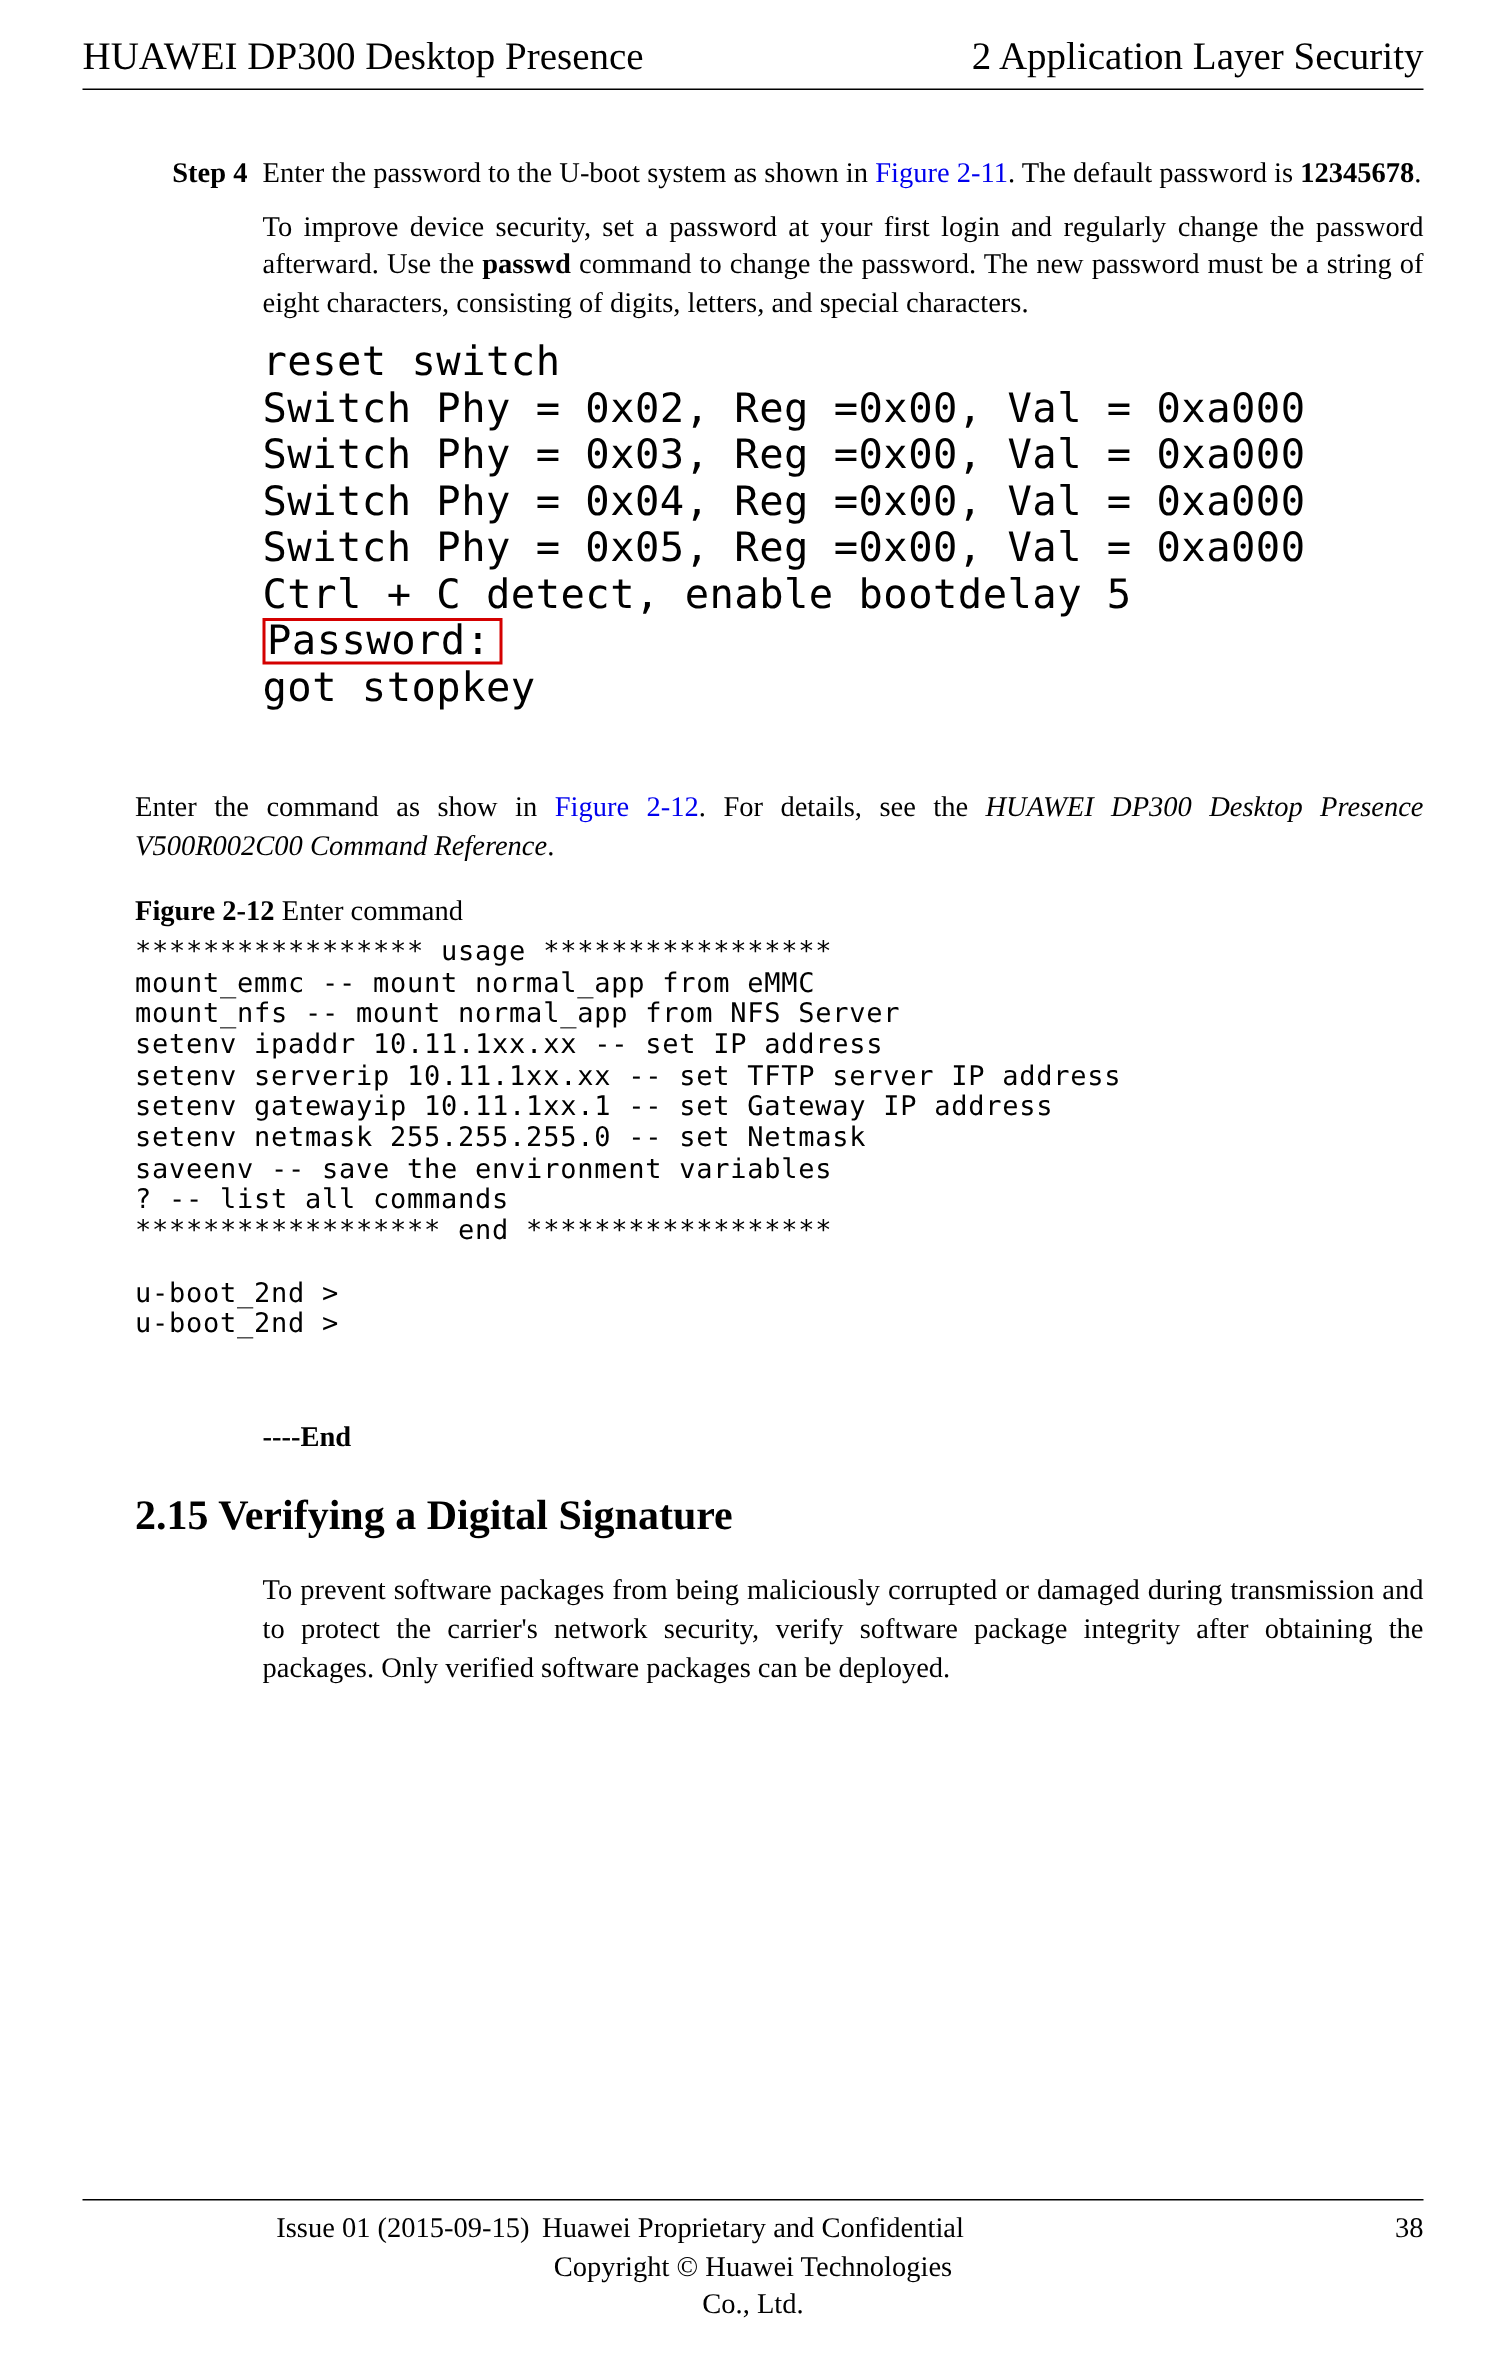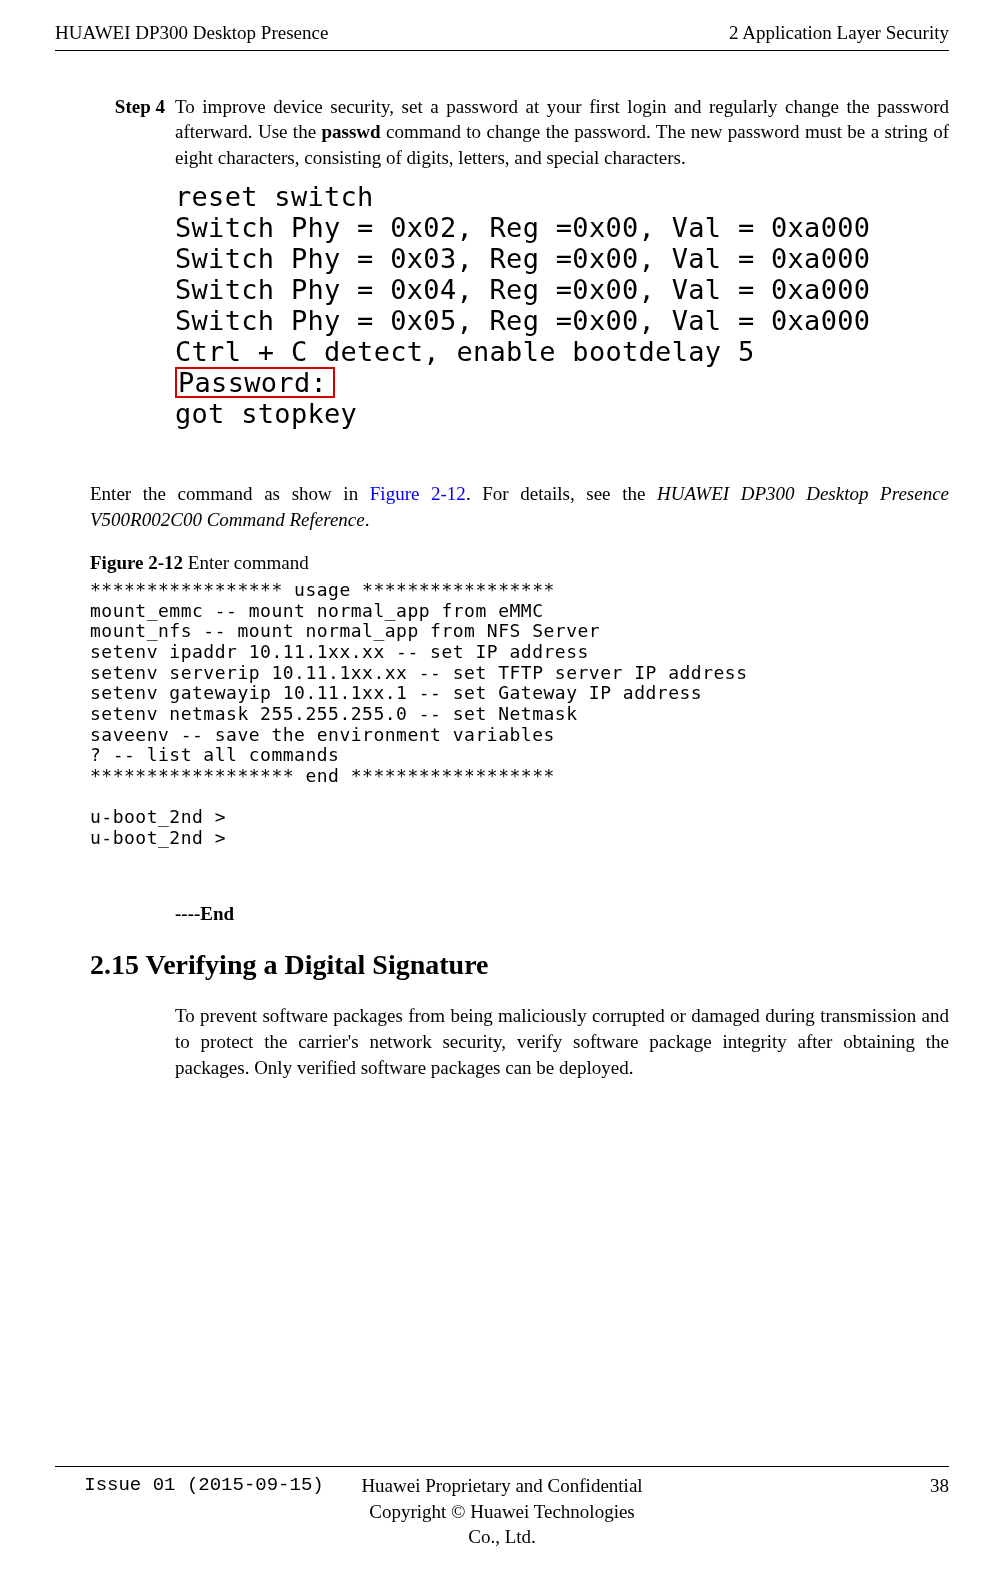--- a/index.html
+++ b/index.html
@@ -17,21 +17,21 @@
   .page {
     padding: 20px 55px 20px 55px;
     box-sizing: border-box;
     height: 100%;
     display: flex;
     flex-direction: column;
   }
   .header-row {
     display: flex;
     justify-content: space-between;
-    font-size: 19px;
+    font-size: 26px;
   }
   .header-left { text-align: left; }
   .header-right { text-align: right; }
   hr.rule {
     border: 0;
     border-top: 1.5px solid #000;
     margin: 4px 0 18px 0;
   }
   hr.bottom-rule {
     border: 0;
@@ -98,21 +98,21 @@
   .section-body {
     margin-left: 85px;
     text-align: justify;
   }
   .footer-row {
     display: flex;
     justify-content: space-between;
     font-size: 19px;
     align-items: flex-start;
   }
-  .footer-left { flex: 1; text-align: center; font-family: Liberation Mono, monospace; }
+  .footer-left { flex: 1; text-align: right; }
   .footer-center { flex: 1; text-align: center; }
   .footer-right { flex: 1; text-align: right; }
 </style>
 </head>
 <body>
 
 <div class="page">
 
   <div class="header-row">
     <div class="header-left">
@@ -123,20 +123,23 @@
       <div>2 Application Layer Security</div>
     </div>
   </div>
   <hr class="rule">
 
   <div class="content">
 
     <div class="step-row">
       <div class="step-label">Step 4</div>
       <div class="step-body">
+        <p>
+          <span>Enter the password to the U-boot system as shown in </span><a class="xref" href="#">Figure 2-11</a><span>. The default password is </span><span class="bold">12345678</span><span>.</span>
+        </p>
         <p>
           <span>To improve device security, set a password at your first login and regularly change the password afterward. Use the </span><span class="bold">passwd</span><span> command to change the password. The new password must be a string of eight characters, consisting of digits, letters, and special characters.</span>
         </p>
         <div class="console"><span>reset switch</span>
 <span>Switch Phy = 0x02, Reg =0x00, Val = 0xa000</span>
 <span>Switch Phy = 0x03, Reg =0x00, Val = 0xa000</span>
 <span>Switch Phy = 0x04, Reg =0x00, Val = 0xa000</span>
 <span>Switch Phy = 0x05, Reg =0x00, Val = 0xa000</span>
 <span>Ctrl + C detect, enable bootdelay 5</span>
 <span class="pw-box">Password:</span>

